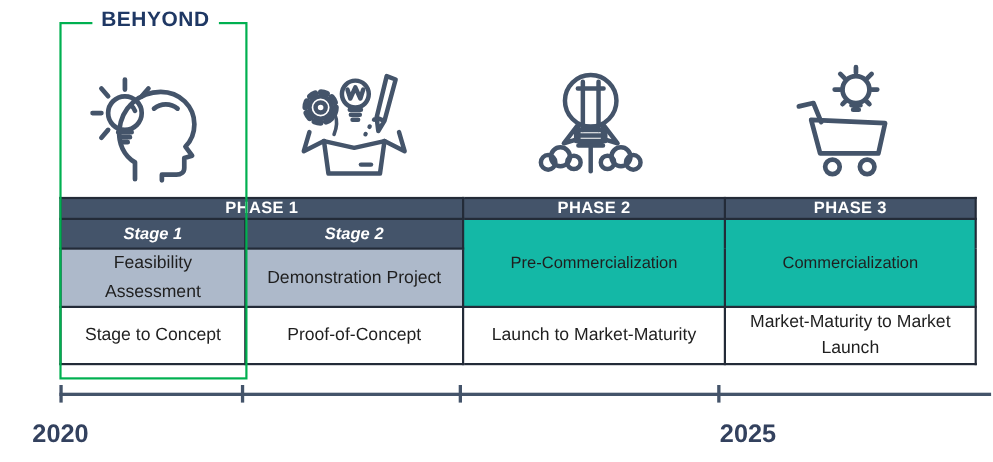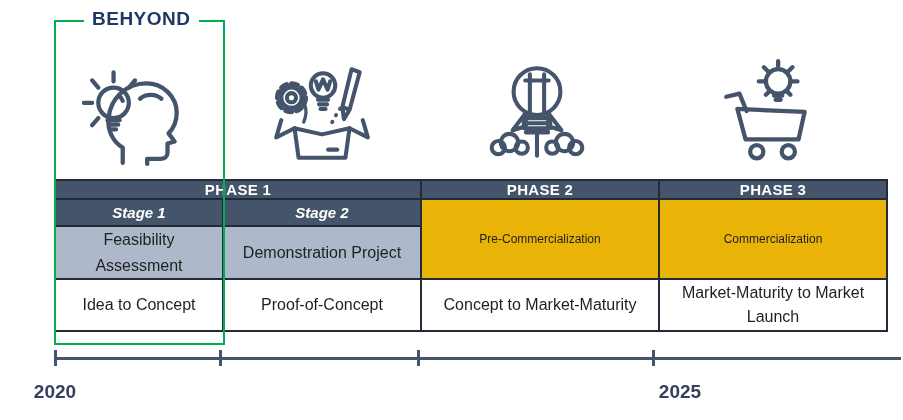--- a/index.html
+++ b/index.html
@@ -23,28 +23,28 @@
   
   table.phases{
     position:absolute;left:54px;top:179px;width:832px;border-collapse:collapse;
     table-layout:fixed;text-align:center;z-index:2;
   }
   table.phases td{border:2px solid #232b38;padding:0 4px;vertical-align:middle;}
   .r-phase{height:14px;margin-top:12px;} .r-stage{height:27px;text-align:center;} .r-activity{height:53px;} .r-outcome{height:52px;}
   .cell-phase{background:#44546a;color:#ffffff;font-weight:bold;font-size:15px;letter-spacing:.3px;}
   .cell-stage{background:#44546a;color:#ffffff;font-weight:bold;font-style:italic;font-size:15px;}
   .cell-activity{background:#adb9ca;font-size:16px;line-height:1.6;}
-  .cell-merged{background:#eab308;font-size:12px;}
+  .cell-merged{background:#14b8a6;font-size:15px;}
   .cell-outcome{background:#ffffff;font-size:16px;line-height:1.5;}
   
   .timeline-line{position:absolute;left:54px;top:357px;width:847px;height:2.5px;background:#44546a;}
   .timeline-tick{position:absolute;top:350px;width:2.5px;height:16px;background:#44546a;}
   .t1{left:54px;} .t2{left:219px;} .t3{left:417px;} .t4{left:652px;}
   .year{position:absolute;top:381px;width:80px;text-align:center;
-    font-size:19px;font-weight:bold;color:#33415e;}
+    font-size:23px;font-weight:bold;color:#33415e;}
   .y1{left:15px;} .y2{left:180px;} .y3{left:378px;} .y4{left:640px;}
 </style>
 </head>
 <body>
 
 <div class="canvas">
 
   <div class="highlight-box"></div>
   <div class="diagram-title">BEHYOND</div>
 
@@ -123,23 +123,23 @@
       <td class="cell-stage">Stage 1</td>
       <td class="cell-stage">Stage 2</td>
       <td class="cell-merged" rowspan="2">Pre-Commercialization</td>
       <td class="cell-merged" rowspan="2">Commercialization</td>
     </tr>
     <tr class="r-activity">
       <td class="cell-activity">Feasibility Assessment</td>
       <td class="cell-activity">Demonstration Project</td>
     </tr>
     <tr class="r-outcome">
-      <td class="cell-outcome">Idea to Concept</td>
+      <td class="cell-outcome">Stage to Concept</td>
       <td class="cell-outcome">Proof-of-Concept</td>
-      <td class="cell-outcome">Concept to Market-Maturity</td>
+      <td class="cell-outcome">Launch to Market-Maturity</td>
       <td class="cell-outcome">Market-Maturity to Market Launch</td>
     </tr>
   </tbody>
     </table>
 
   <div class="timeline-line"></div>
   <div class="timeline-tick t1"></div>
   <div class="timeline-tick t2"></div>
   <div class="timeline-tick t3"></div>
   <div class="timeline-tick t4"></div>

